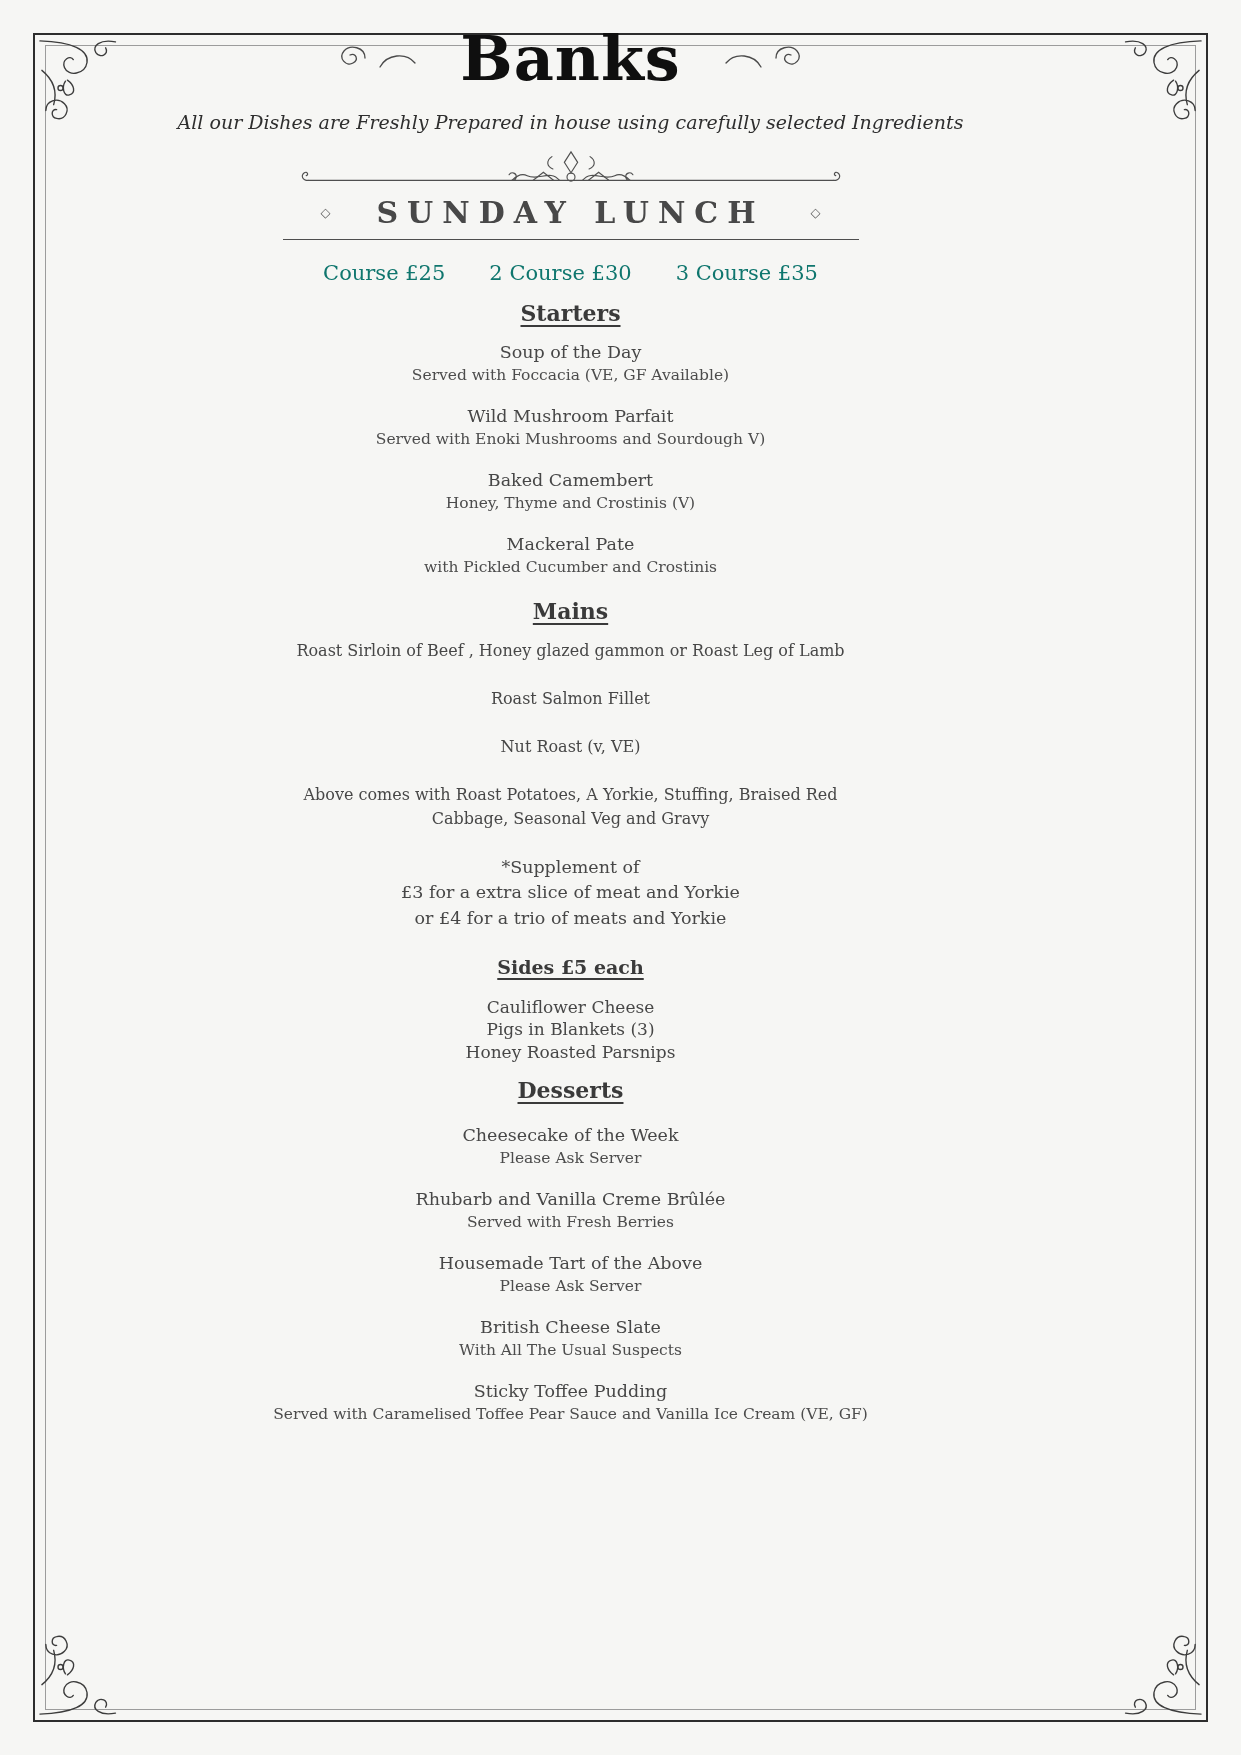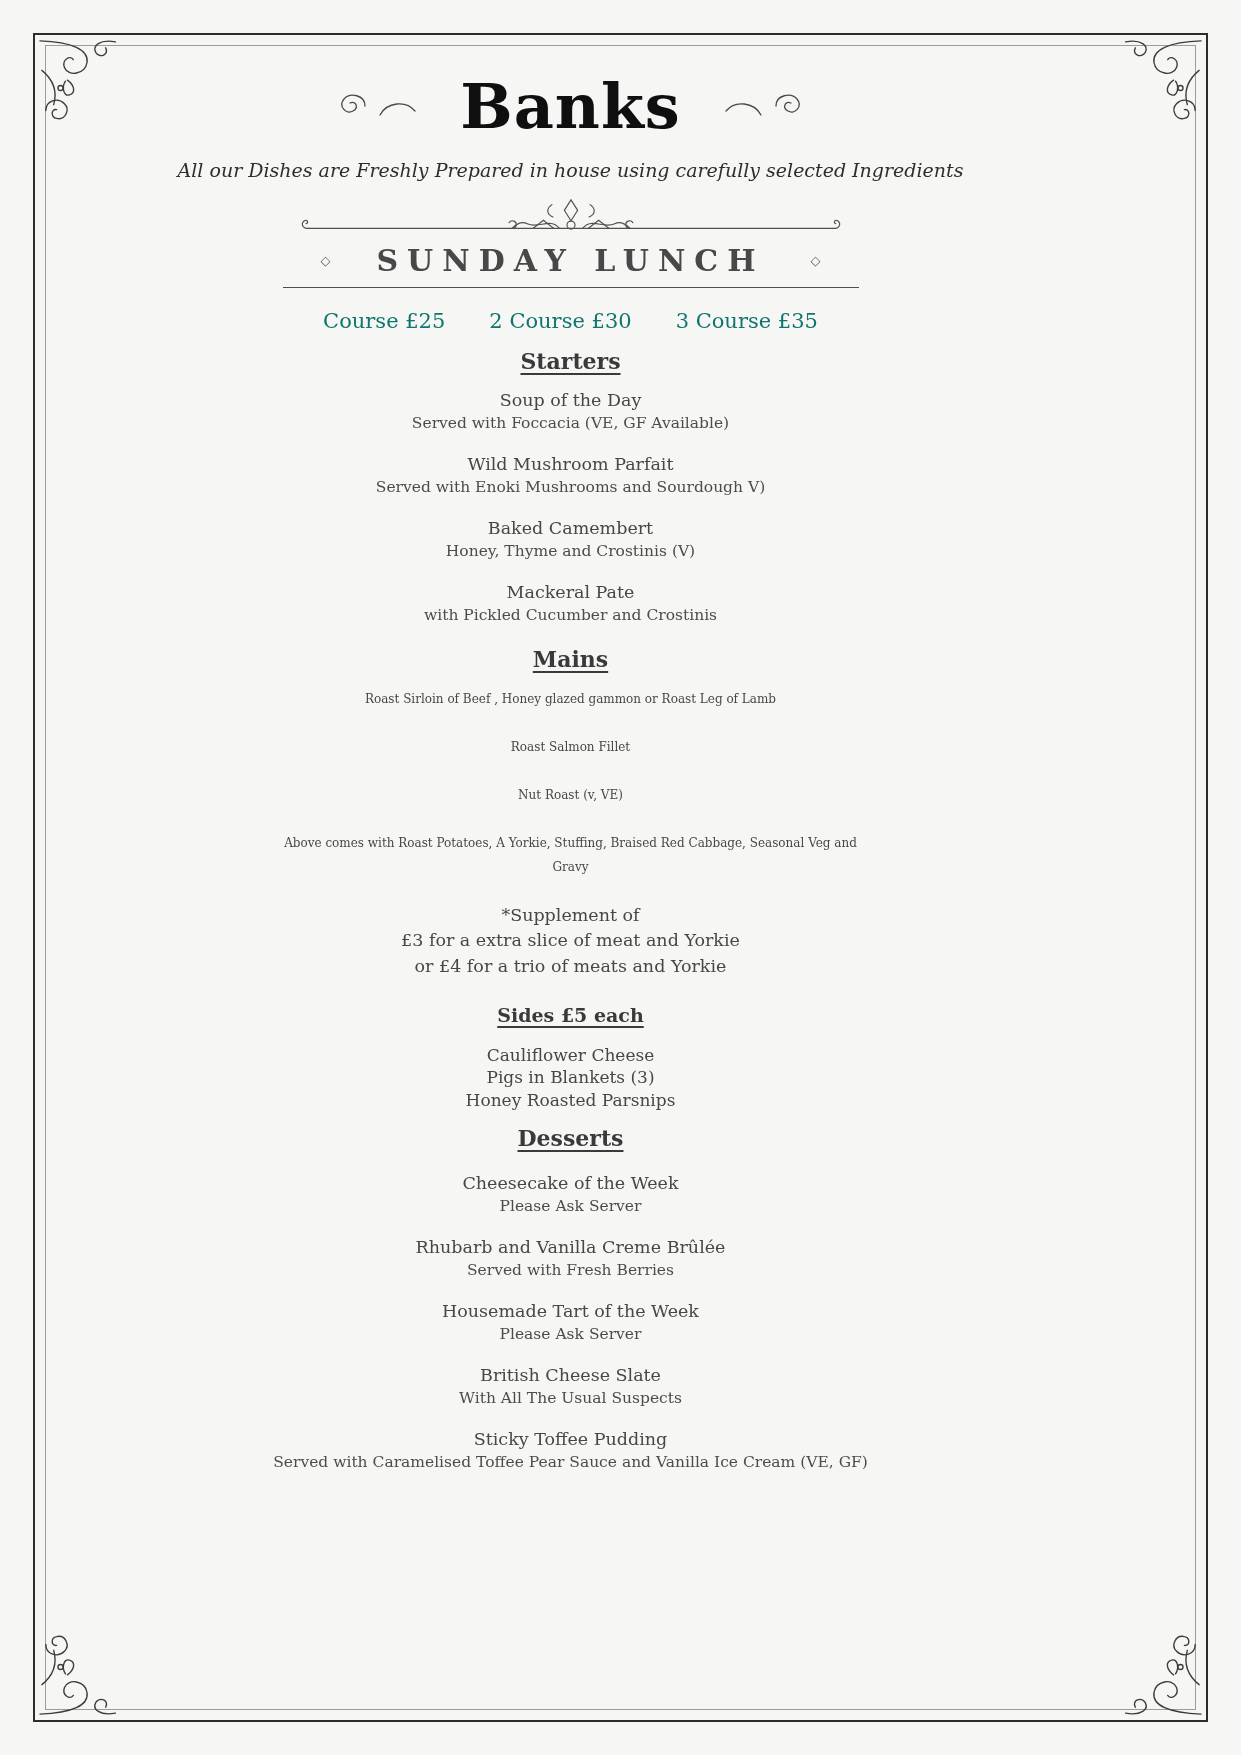--- a/index.html
+++ b/index.html
@@ -14,21 +14,21 @@
   
   .frame-outer{position:absolute;inset:33px;border:2px solid #2d2d2d;pointer-events:none;}
   .frame-inner{position:absolute;inset:45px;border:1px solid #9c9c9c;pointer-events:none;}
   .corner{position:absolute;width:102px;height:102px;color:#3c3c3c;}
   .corner svg{width:100%;height:100%;}
   .corner.tl{top:37px;left:37px;}
   .corner.tr{top:37px;right:37px;transform:scaleX(-1);}
   .corner.bl{bottom:37px;left:37px;transform:scaleY(-1);}
   .corner.br{bottom:37px;right:37px;transform:scale(-1,-1);}
 
-  .content{position:relative;text-align:center;padding-top:68px;padding-right:100px;}
+  .content{position:relative;text-align:center;padding-top:20px;padding-right:100px;}
 
   .brand-row{display:flex;align-items:center;justify-content:center;gap:38px;height:78px;}
   .brand{font-size:62px;font-weight:bold;color:#0f0f0f;letter-spacing:1px;line-height:1;}
   .swash{width:88px;height:34px;color:#4a4a4a;}
   .swash.right svg{transform:scaleX(-1);}
   .swash svg{width:100%;height:100%;}
 
   .tagline{margin-top:12px;font-style:italic;font-size:19px;color:#2e2e2e;line-height:25px;}
 
   .divider{display:block;margin:14px auto 0;width:576px;height:40px;color:#4f4f4f;}
@@ -41,21 +41,21 @@
   .prices{margin-top:20px;display:flex;justify-content:center;gap:44px;font-size:21px;color:#0f766e;line-height:26px;}
 
   .sec-heading{margin:13px auto 14px;font-size:22px;font-weight:bold;color:#3a3a3a;line-height:28px;
     text-decoration:underline;text-underline-offset:4px;text-decoration-thickness:1.5px;}
   .sec-heading.small{font-size:19px;line-height:25px;margin-top:24px;margin-bottom:16px;}
 
   .dish{margin-bottom:19px;}
   .dish-name{font-size:17.5px;line-height:22px;color:#474747;}
   .dish-desc{font-size:15.5px;line-height:21px;margin-top:2px;color:#4c4c4c;}
 
-  .main-line{font-size:12px;line-height:24px;margin-bottom:24px;color:#474747;}
+  .main-line{font-size:16px;line-height:24px;margin-bottom:24px;color:#474747;}
   .main-note{max-width:590px;margin-left:auto;margin-right:auto;}
   .supp-line{font-size:17.5px;line-height:25.3px;color:#474747;}
   .supp{margin-bottom:0;}
 
   .side-line{font-size:17px;line-height:22.5px;color:#474747;}
 
   .dessert-block{margin-top:20px;}
 </style>
 </head>
 <body>
@@ -182,21 +182,21 @@
     <div class="sec-heading">Desserts</div>
     <div class="dish dessert-block">
       <div class="dish-name">Cheesecake of the Week</div>
       <div class="dish-desc">Please Ask Server</div>
     </div>
     <div class="dish">
       <div class="dish-name">Rhubarb and Vanilla Creme Brûlée</div>
       <div class="dish-desc">Served with Fresh Berries</div>
     </div>
     <div class="dish">
-      <div class="dish-name">Housemade Tart of the Week</div>
+      <div class="dish-name">Housemade Tart of the Above</div>
       <div class="dish-desc">Please Ask Server</div>
     </div>
     <div class="dish">
       <div class="dish-name">British Cheese Slate</div>
       <div class="dish-desc">With All The Usual Suspects</div>
     </div>
     <div class="dish">
       <div class="dish-name">Sticky Toffee Pudding</div>
       <div class="dish-desc">Served with Caramelised Toffee Pear Sauce and Vanilla Ice Cream (VE, GF)</div>
     </div>

